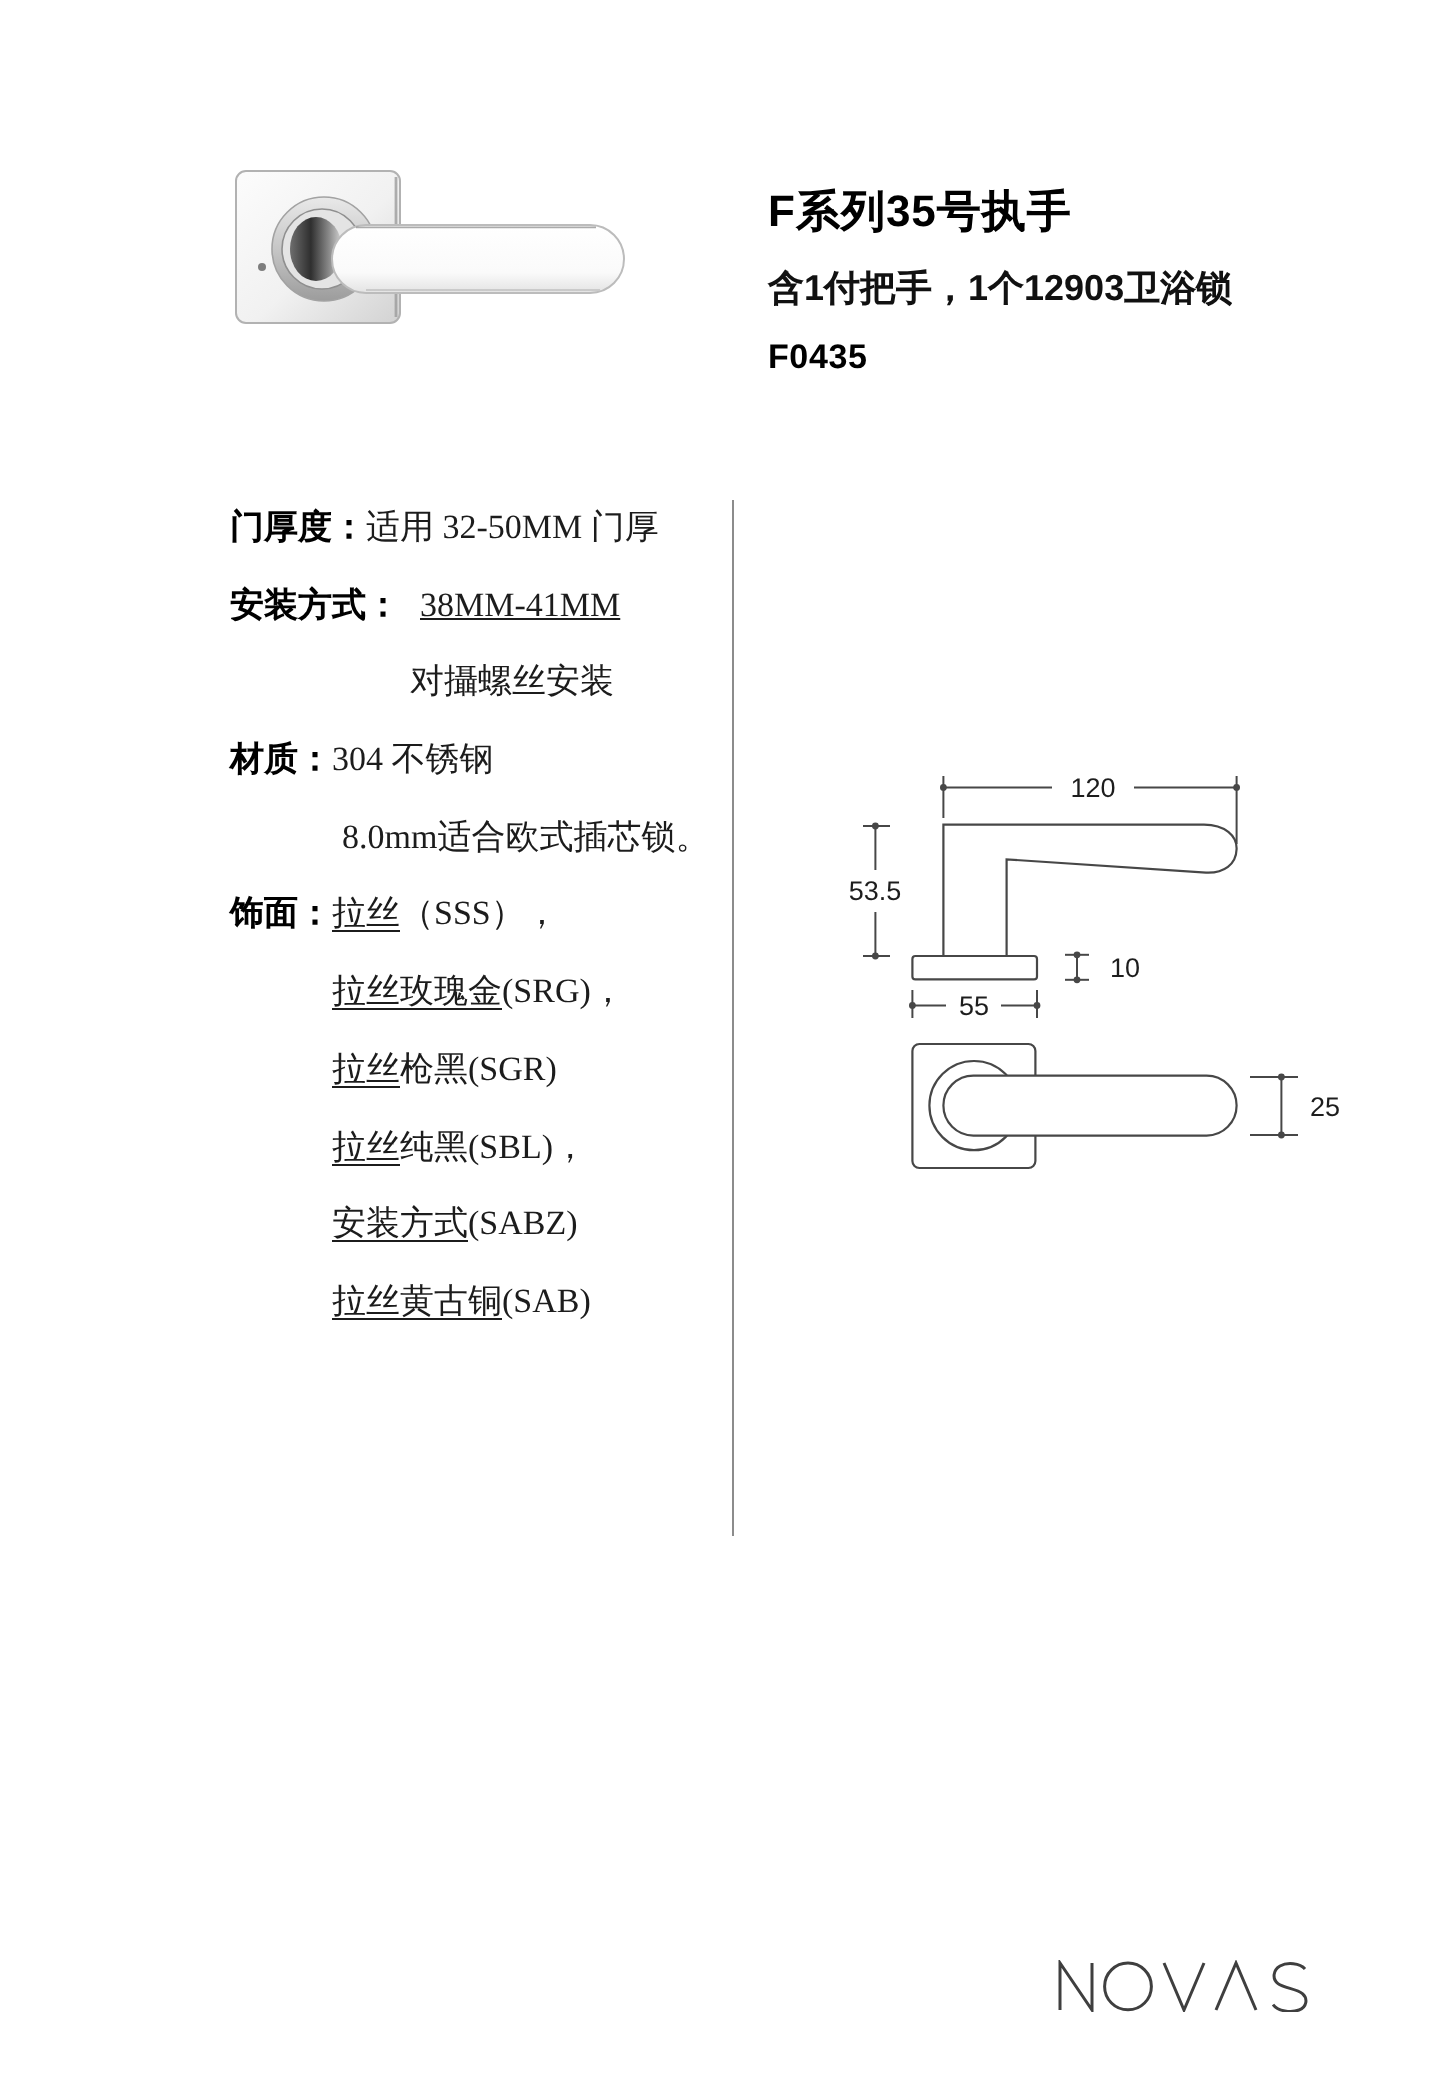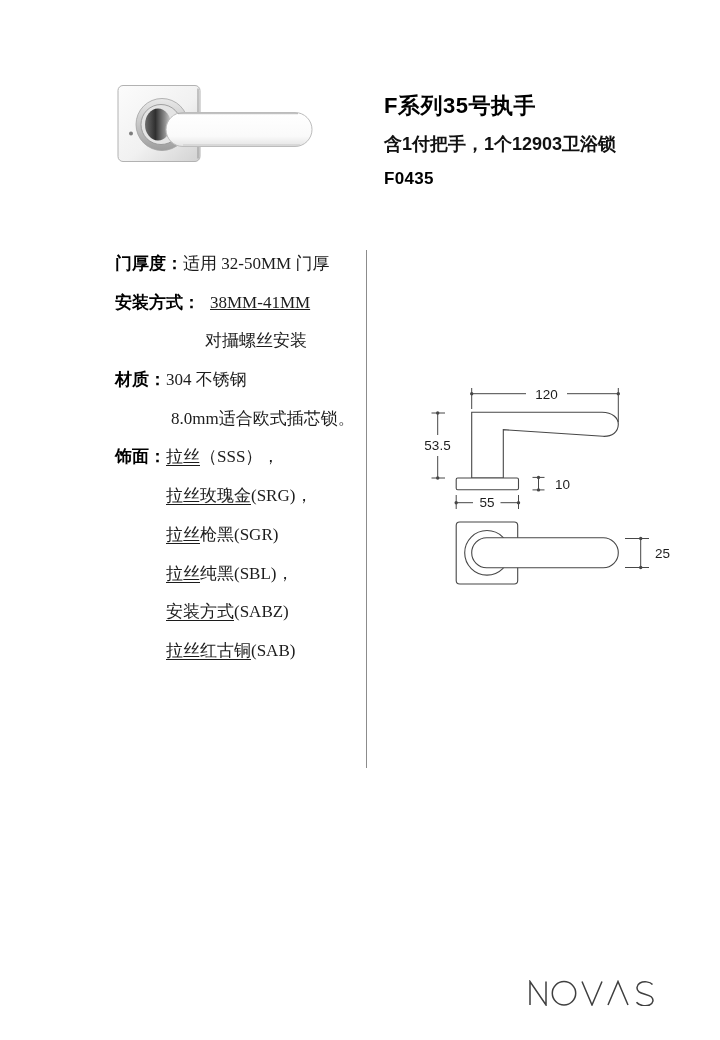--- a/index.html
+++ b/index.html
@@ -96,21 +96,21 @@
       <div class="spec-row ind0"><span class="spec-label">门厚度：</span><span class="spec-value">适用 32-50MM 门厚</span></div>
       <div class="spec-row ind0 vgap"><span class="spec-label">安装方式：</span><span class="spec-value">38MM-41MM</span></div>
       <div class="spec-row ind2"><span class="spec-value">对攝螺丝安装</span></div>
       <div class="spec-row ind0"><span class="spec-label">材质：</span><span class="spec-value">304 不锈钢</span></div>
       <div class="spec-row ind3"><span class="spec-value">8.0mm适合欧式插芯锁。</span></div>
       <div class="spec-row ind0"><span class="spec-label">饰面：</span><span class="spec-value u">拉丝</span><span class="spec-value">（SSS），</span></div>
       <div class="spec-row ind1"><span class="spec-value u">拉丝玫瑰金</span><span class="spec-value">(SRG)，</span></div>
       <div class="spec-row ind1"><span class="spec-value u">拉丝</span><span class="spec-value">枪黑(SGR)</span></div>
       <div class="spec-row ind1"><span class="spec-value u">拉丝</span><span class="spec-value">纯黑(SBL)，</span></div>
       <div class="spec-row ind1"><span class="spec-value u">安装方式</span><span class="spec-value">(SABZ)</span></div>
-      <div class="spec-row ind1"><span class="spec-value u">拉丝红古铜</span><span class="spec-value">(SAB)</span></div>
+      <div class="spec-row ind1"><span class="spec-value u">拉丝黄古铜</span><span class="spec-value">(SAB)</span></div>
     </div>
 
   <div class="drawing">
     <svg width="300" height="225" viewBox="0 0 300 225" stroke-linecap="butt" fill="none">
 
       <path d="M71.7,100 L71.7,34.3 L202,34.3 C212.5,34.3 218.5,40 218.3,46.5 C218.1,54.2 212,58.7 203,58.3 L103.3,51.7 L103.3,100 Z" fill="#ffffff" stroke="#474747" stroke-width="1.1"></path>
       <rect x="56.2" y="100" width="62.3" height="11.7" rx="1.5" fill="#ffffff" stroke="#474747" stroke-width="1.1"></rect>
 
       <g stroke="#474747" stroke-width="1">
         <line x1="71.7" y1="10" x2="71.7" y2="31"></line>

